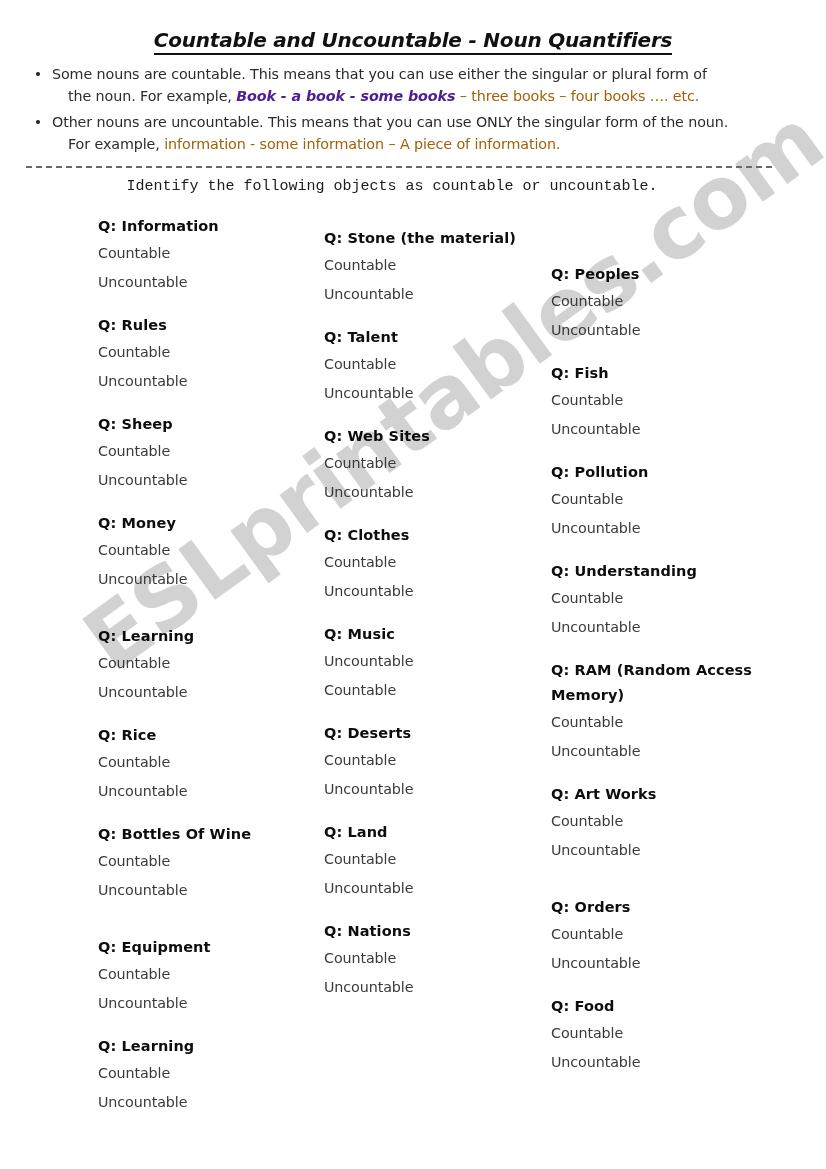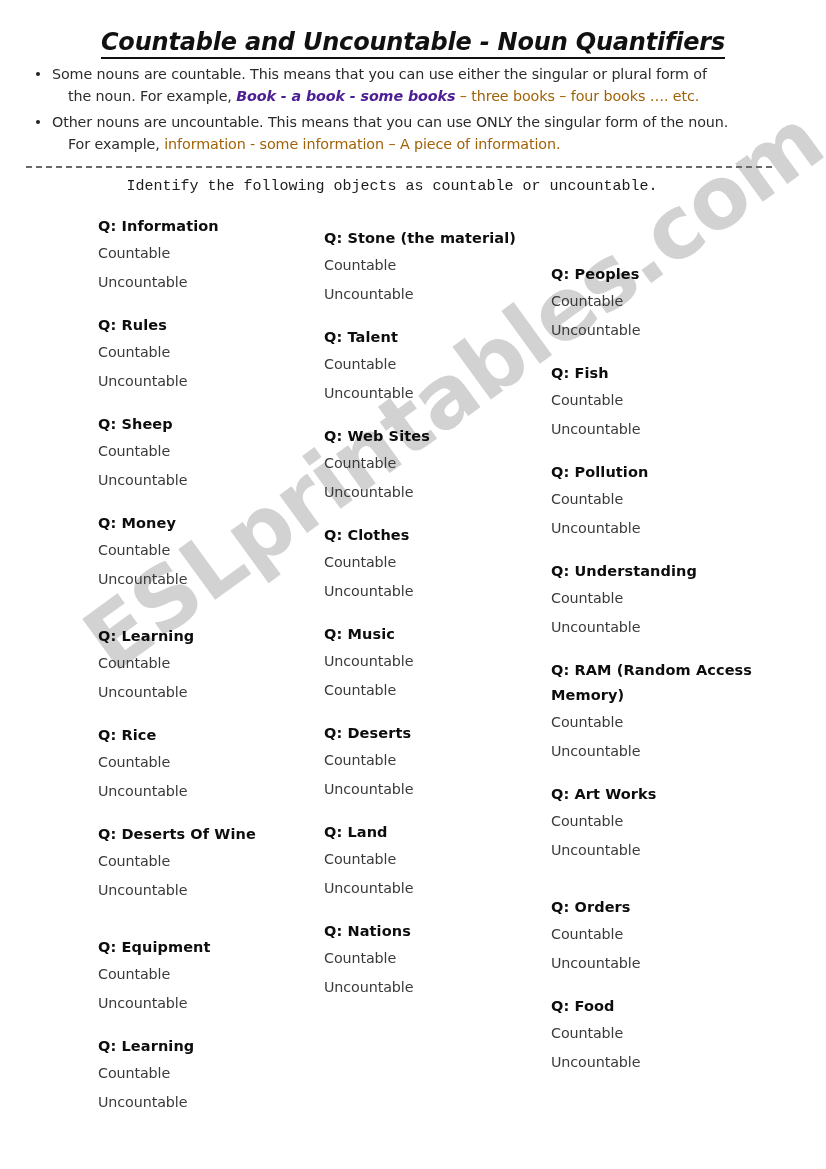--- a/index.html
+++ b/index.html
@@ -54,21 +54,21 @@
   .title-wrap {
     position: absolute;
     left: 0;
     top: 28px;
     width: 826px;
     text-align: center;
   }
   .doc-title {
     display: inline-block;
     font-family: "DejaVu Sans", sans-serif;
-    font-size: 24px;
+    font-size: 20px;
     font-weight: bold;
     font-style: italic;
     color: #111111;
     border-bottom: 2px solid #111111;
     padding-bottom: 1px;
     letter-spacing: -0.2px;
   }
 
   .bullets {
     position: absolute;
@@ -224,21 +224,21 @@
             <div class="q-label">Q: Learning</div>
             <div class="opt">Countable</div>
             <div class="opt">Uncountable</div>
           </div>
           <div class="q-block">
             <div class="q-label">Q: Rice</div>
             <div class="opt">Countable</div>
             <div class="opt">Uncountable</div>
           </div>
           <div class="q-block gap-extra">
-            <div class="q-label">Q: Deserts Of Wine</div>
+            <div class="q-label">Q: Bottles Of Wine</div>
             <div class="opt">Countable</div>
             <div class="opt">Uncountable</div>
           </div>
           <div class="q-block">
             <div class="q-label">Q: Equipment</div>
             <div class="opt">Countable</div>
             <div class="opt">Uncountable</div>
           </div>
           <div class="q-block">
             <div class="q-label">Q: Learning</div>

